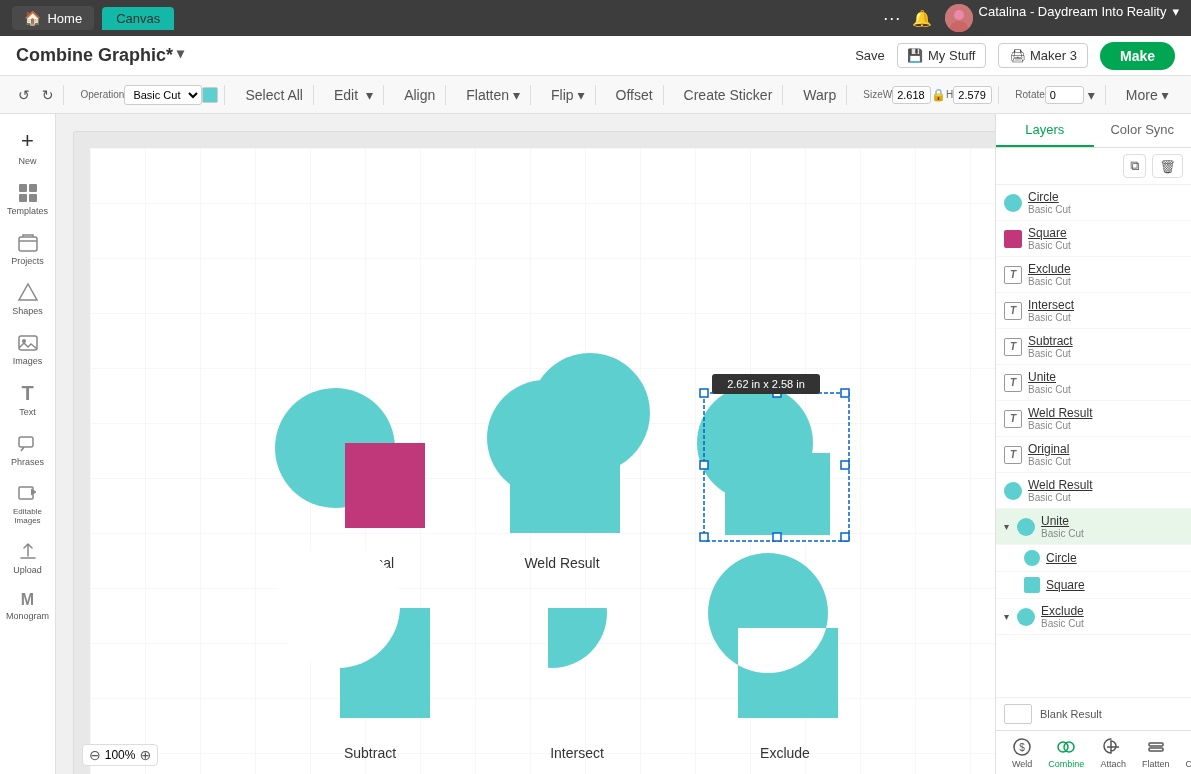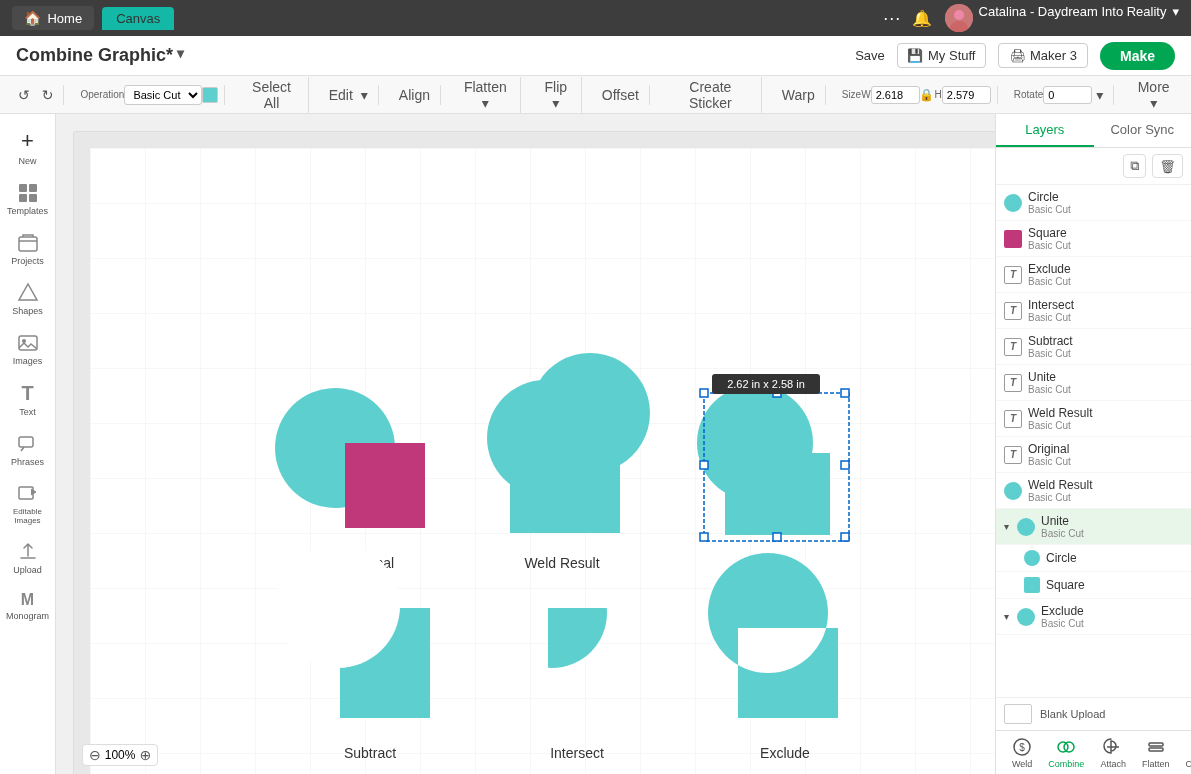--- a/index.html
+++ b/index.html
@@ -28,21 +28,21 @@
 
     
     .toolbar { background: #f8f8f8; height: 38px; display: flex; align-items: center; padding: 0 8px; border-bottom: 1px solid #e0e0e0; gap: 10px; font-size: 11px; }
     .toolbar-section { display: flex; align-items: center; padding: 0 6px; border-right: 1px solid #ddd; }
     .toolbar-section:last-child { border-right: none; }
     .toolbar-label { color: #666; font-size: 10px; }
     .toolbar-select { border: 1px solid #ccc; border-radius: 3px; padding: 2px 4px; font-size: 11px; background: #fff; cursor: pointer; }
     .toolbar-color-box { width: 16px; height: 16px; background: #5ecfcf; border: 1px solid #ccc; border-radius: 2px; cursor: pointer; }
     .toolbar-btn { background: none; border: none; color: #555; font-size: 14px; cursor: pointer; padding: 2px 4px; }
     .undo-redo { display: flex; gap: 4px; }
-    .size-input { width: 49px; border: 1px solid #ccc; border-radius: 3px; padding: 2px 4px; font-size: 11px; }
+    .size-input { width: 39px; border: 1px solid #ccc; border-radius: 3px; padding: 2px 4px; font-size: 11px; }
     .lock-icon { color: #666; font-size: 12px; }
 
     
     .main-layout { display: flex; height: calc(774px - 36px - 40px - 38px); }
 
     
     .left-sidebar { width: 56px; background: #fff; border-right: 1px solid #e0e0e0; display: flex; flex-direction: column; align-items: center; padding: 8px 0; gap: 4px; }
     .sidebar-item { display: flex; flex-direction: column; align-items: center; padding: 6px 4px; cursor: pointer; border-radius: 4px; width: 50px; color: #555; }
     .sidebar-item .icon { font-size: 20px; margin-bottom: 2px; }
     .sidebar-item .label { font-size: 9px; text-align: center; }
@@ -61,21 +61,21 @@
     .panel-tab.active { color: #00a651; border-bottom-color: #00a651; font-weight: 500; }
     .panel-toolbar { display: flex; justify-content: flex-end; padding: 6px 8px; gap: 6px; border-bottom: 1px solid #f0f0f0; }
     .panel-tool-btn { background: none; border: 1px solid #ddd; border-radius: 4px; padding: 3px 6px; cursor: pointer; font-size: 13px; color: #555; }
     .layers-list { flex: 1; overflow-y: auto; }
     .layer-item { display: flex; align-items: center; padding: 5px 8px; gap: 6px; cursor: pointer; border-bottom: 1px solid #f5f5f5; }
     .layer-item.selected { background: #e8f5e9; }
     .layer-color { width: 18px; height: 18px; border-radius: 50%; flex-shrink: 0; }
     .layer-color.cyan { background: #5ecfcf; }
     .layer-color.text-t { background: none; border: 1px solid #999; color: #666; font-size: 10px; display: flex; align-items: center; justify-content: center; font-style: italic; font-weight: bold; border-radius: 2px; }
     .layer-info { flex: 1; }
-    .layer-name { font-size: 12px; font-weight: 500; color: #333; }
+    .layer-name { font-size: 12px; font-weight: 500; color: #333; text-decoration: underline; }
     .layer-sub { font-size: 10px; color: #888; }
     .layer-expand { font-size: 10px; color: #555; margin-right: 2px; }
     .layer-indent { padding-left: 28px; }
     .layer-indent .layer-color { width: 16px; height: 16px; }
 
     
     .bottom-toolbar { height: 44px; background: #fff; border-top: 1px solid #e0e0e0; display: flex; align-items: center; justify-content: space-around; padding: 0 8px; }
     .bottom-btn { display: flex; flex-direction: column; align-items: center; gap: 2px; cursor: pointer; padding: 4px 8px; border-radius: 4px; }
     .bottom-btn .icon { font-size: 18px; color: #555; }
     .bottom-btn .label { font-size: 9px; color: #555; }
@@ -505,21 +505,21 @@
         <div class="layer-info">
           <div class="layer-name">Exclude</div>
           <div class="layer-sub">Basic Cut</div>
         </div>
       </div>
 
     </div>
 
     <div style="display:flex;align-items:center;padding:6px 8px;gap:8px;border-top:1px solid #eee;">
       <div style="width:28px;height:20px;background:#fff;border:1px solid #ccc;border-radius:2px;"></div>
-      <span style="font-size:11px;color:#555;">Blank Upload</span>
+      <span style="font-size:11px;color:#555;">Blank Result</span>
     </div>
 
     <div class="bottom-toolbar">
       <div class="bottom-btn">
         <span class="icon">
           <svg width="20" height="20" viewBox="0 0 20 20">
               <circle cx="10" cy="10" r="8" fill="none" stroke="#555" stroke-width="1.5"></circle>
               <text x="10" y="14" text-anchor="middle" font-size="10" fill="#555">$</text>
             </svg>
         </span>

